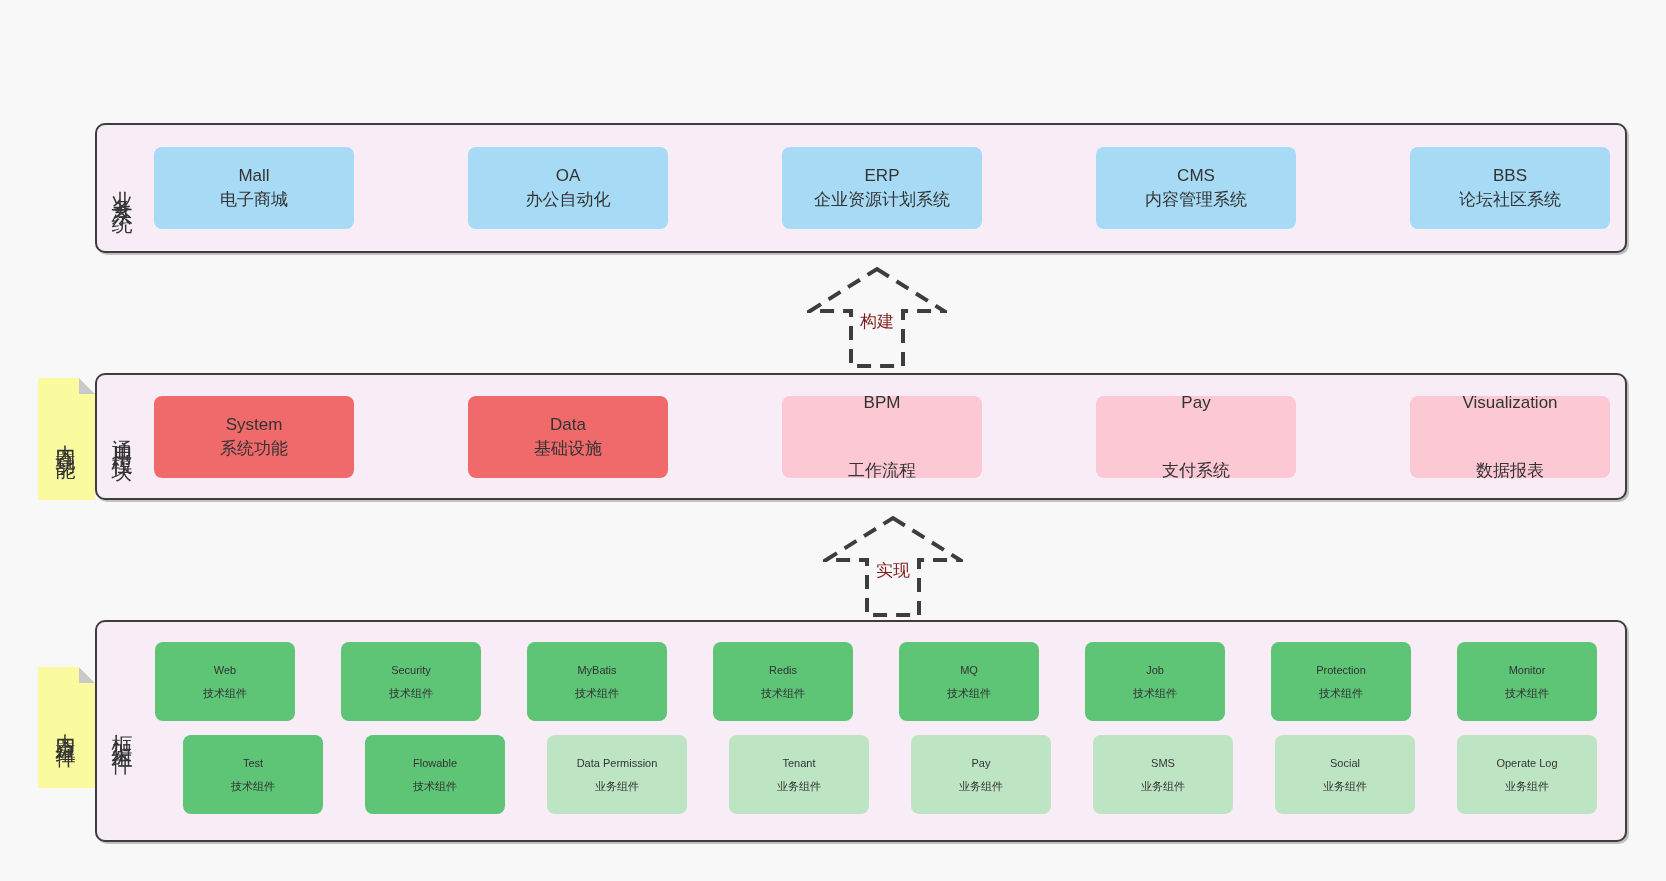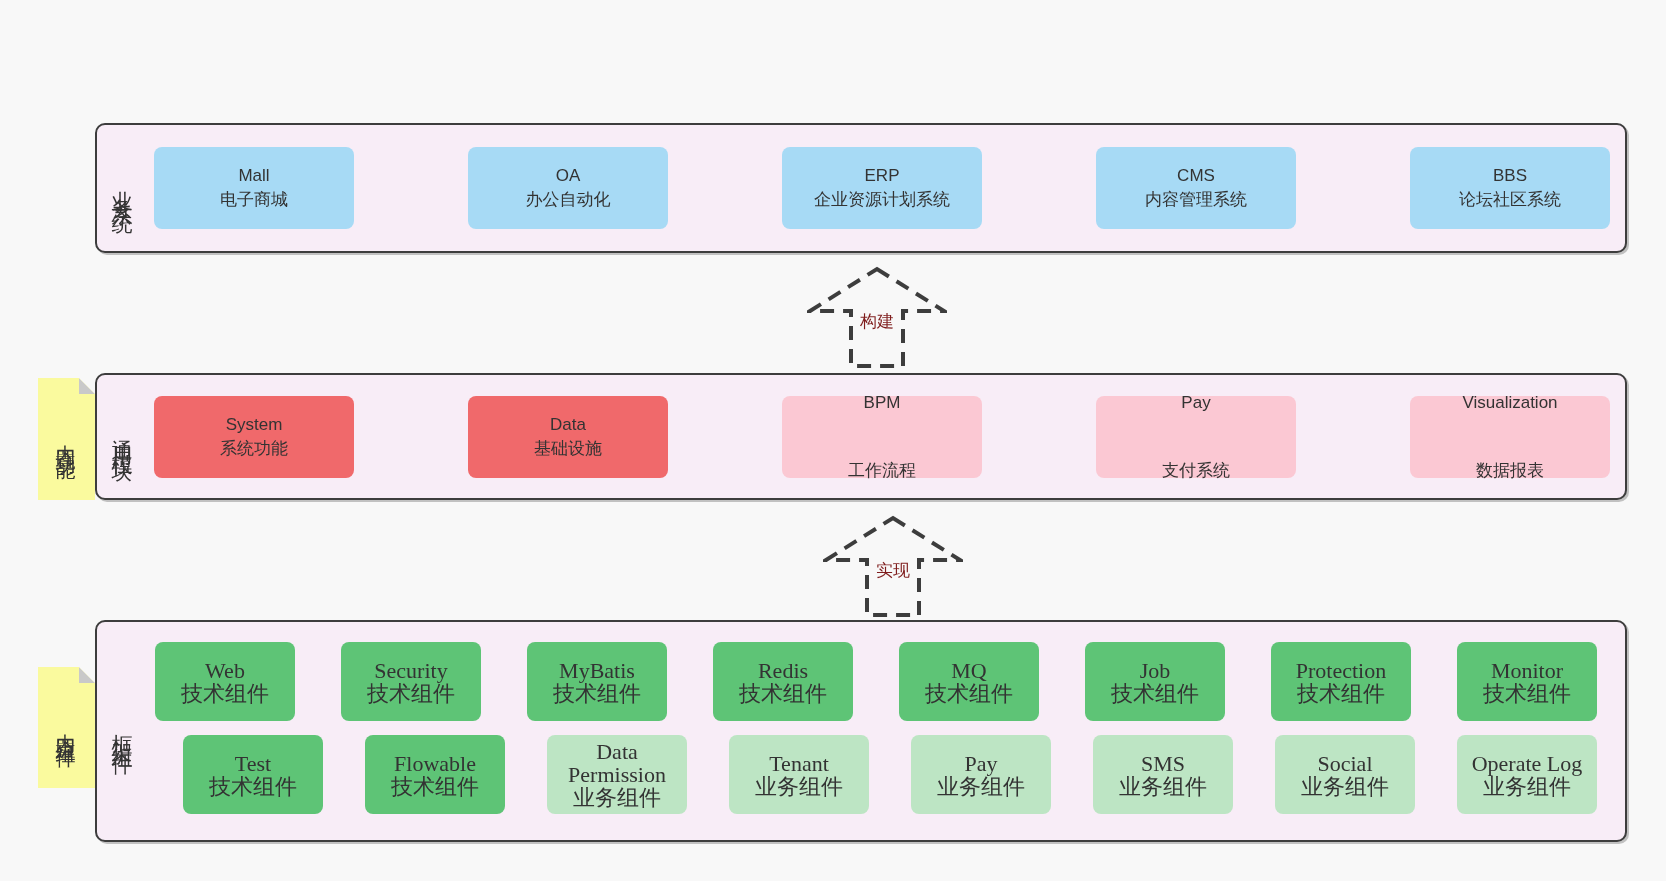--- a/index.html
+++ b/index.html
@@ -43,21 +43,21 @@
   .row8-1 { top:20px; }
   .row8-2 { top:113px;padding-left:28px; }
   .row8 .box { width:140px; height:79px; }
 
   .box {
     border-radius:8px;
     display:flex; flex-direction:column; align-items:center; justify-content:center;
     text-align:center; line-height:24px; font-size:17px; color:#333;
     padding:2px 4px;
   }
-  .row8 .box { line-height:23px; font-size:22px;font-family:Liberation Serif, serif; }
+  .row8 .box { line-height:23px; font-size:11px; }
   .box.blue        { background:#a7daf5; }
   .box.red         { background:#f0696b; }
   .box.pink        { background:#fbc8d3;gap:44px; }
   .box.green       { background:#5ec476; }
   .box.green-light { background:#bde5c4; }
 
   
   .arrow { position:absolute; width:140px; height:104px; }
   .arrow-build     { left:807px; top:265px; }
   .arrow-implement { left:823px; top:514px; }

